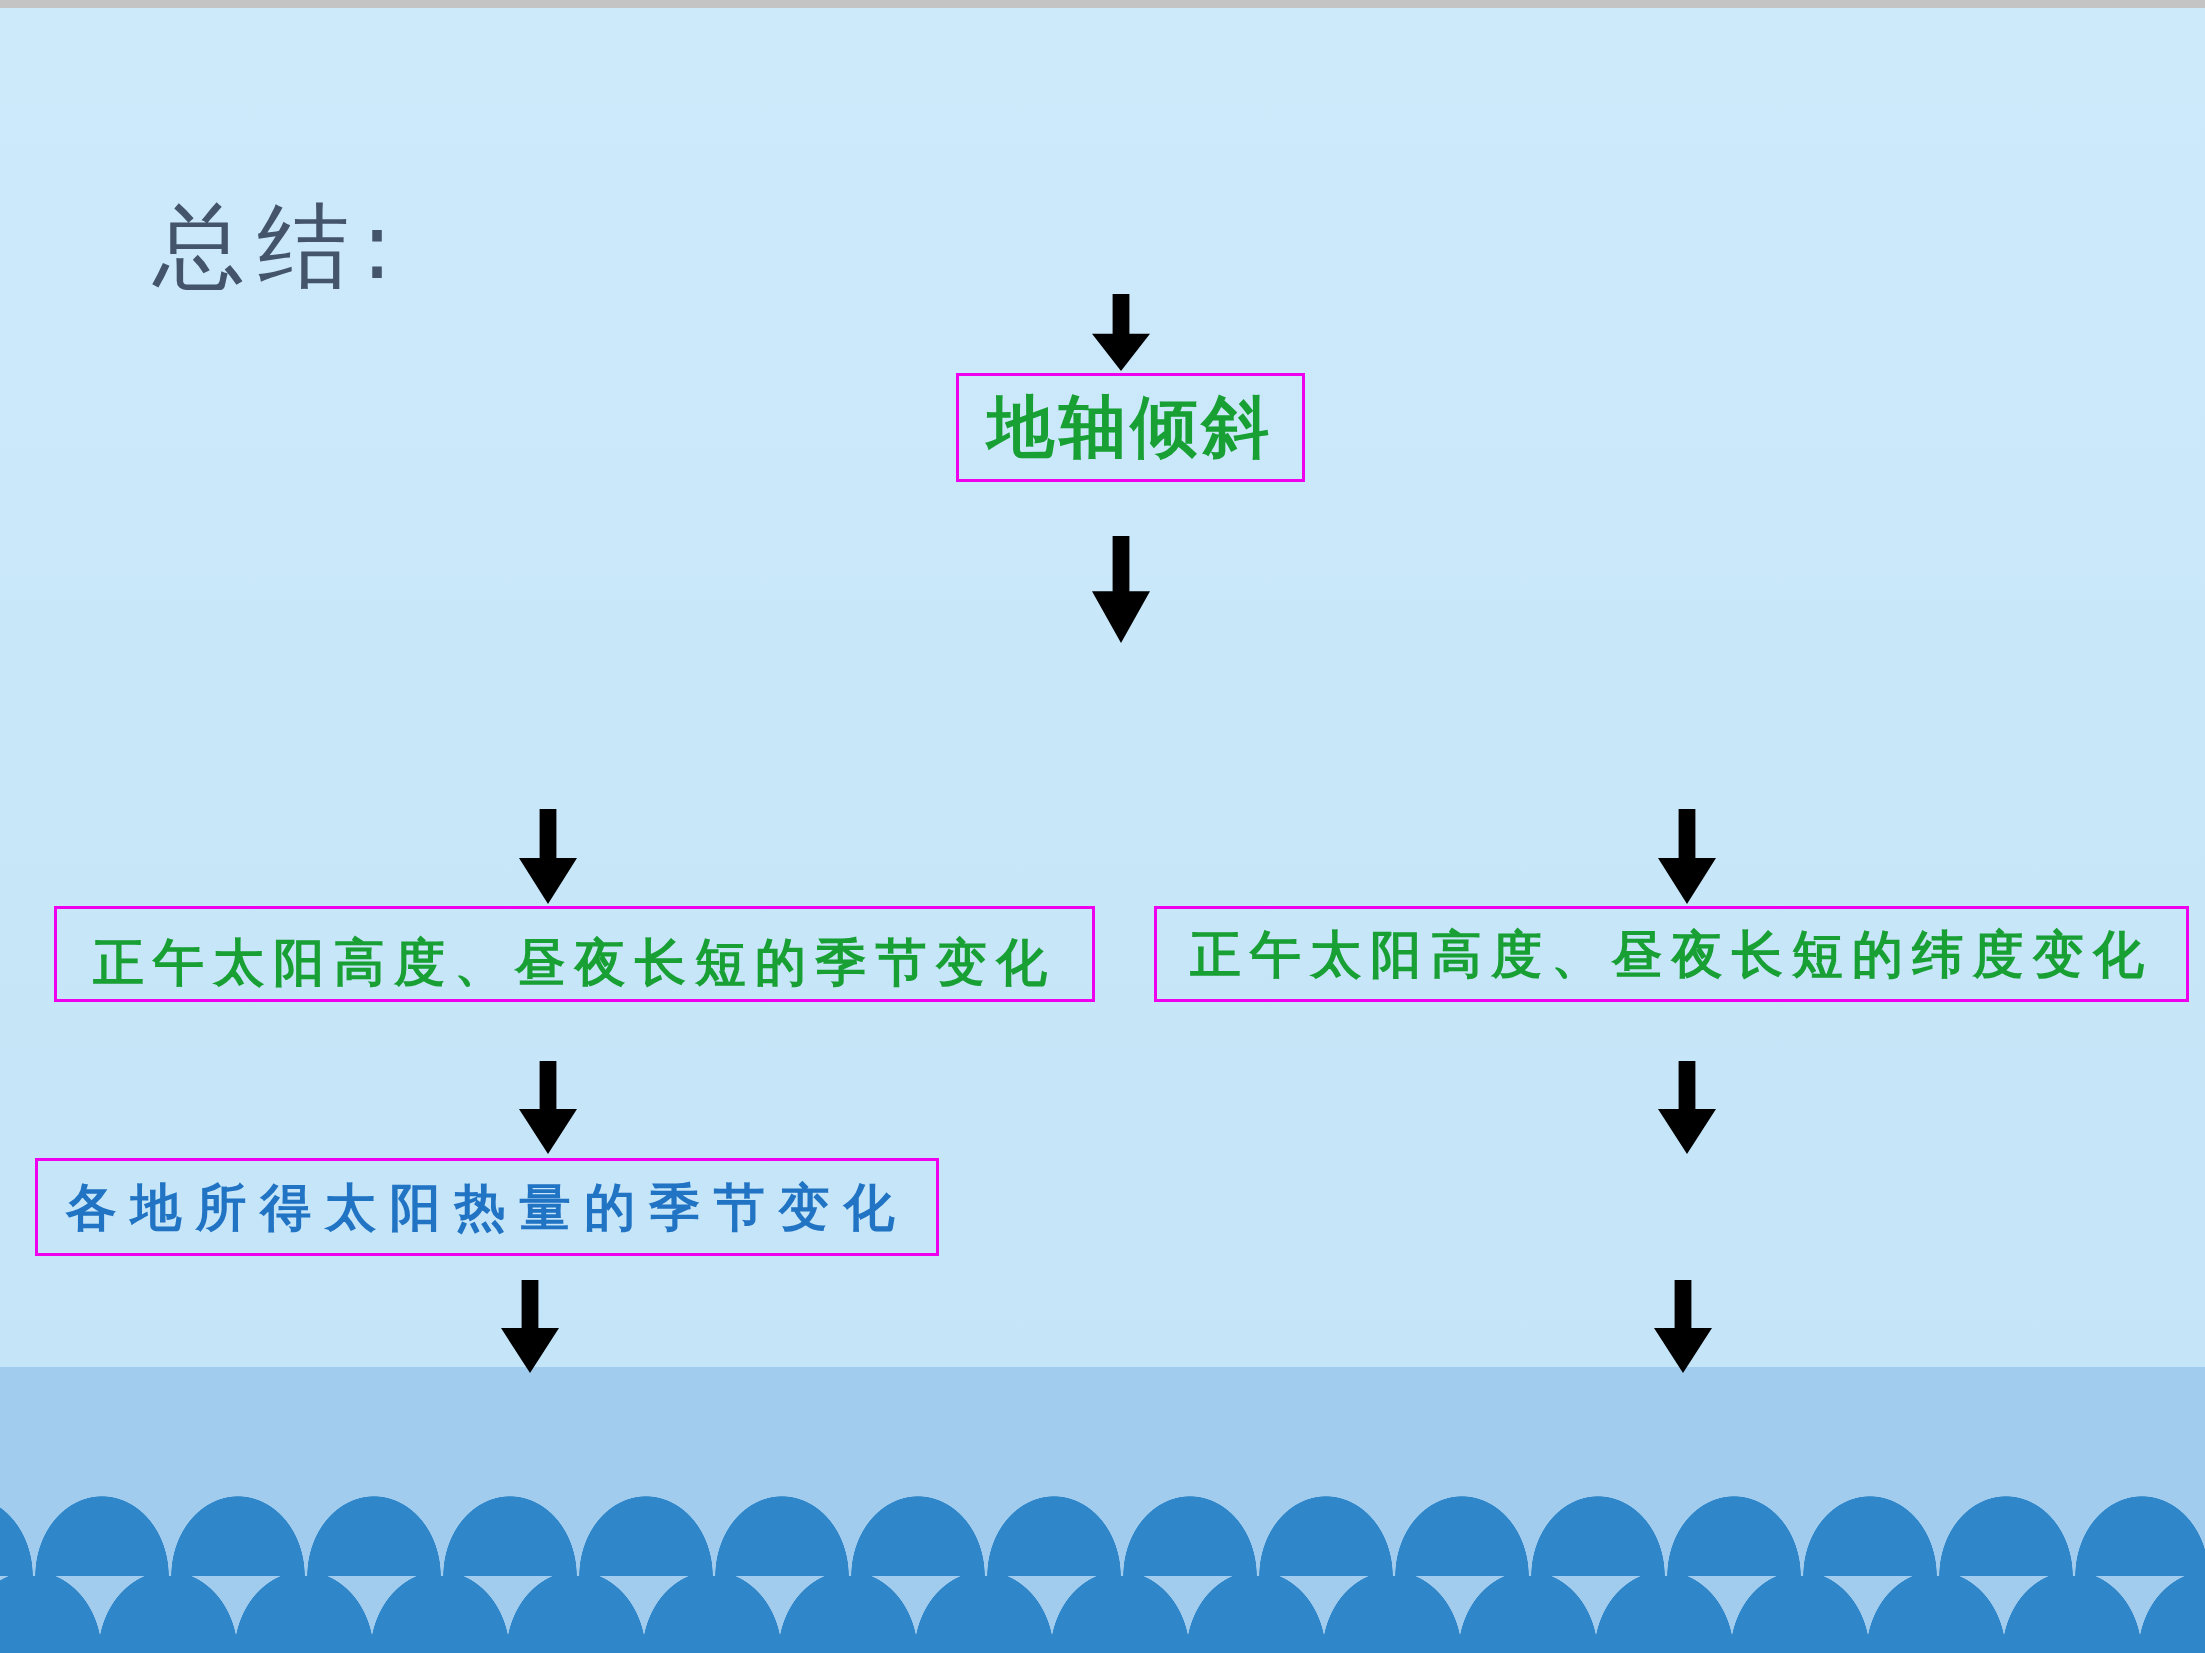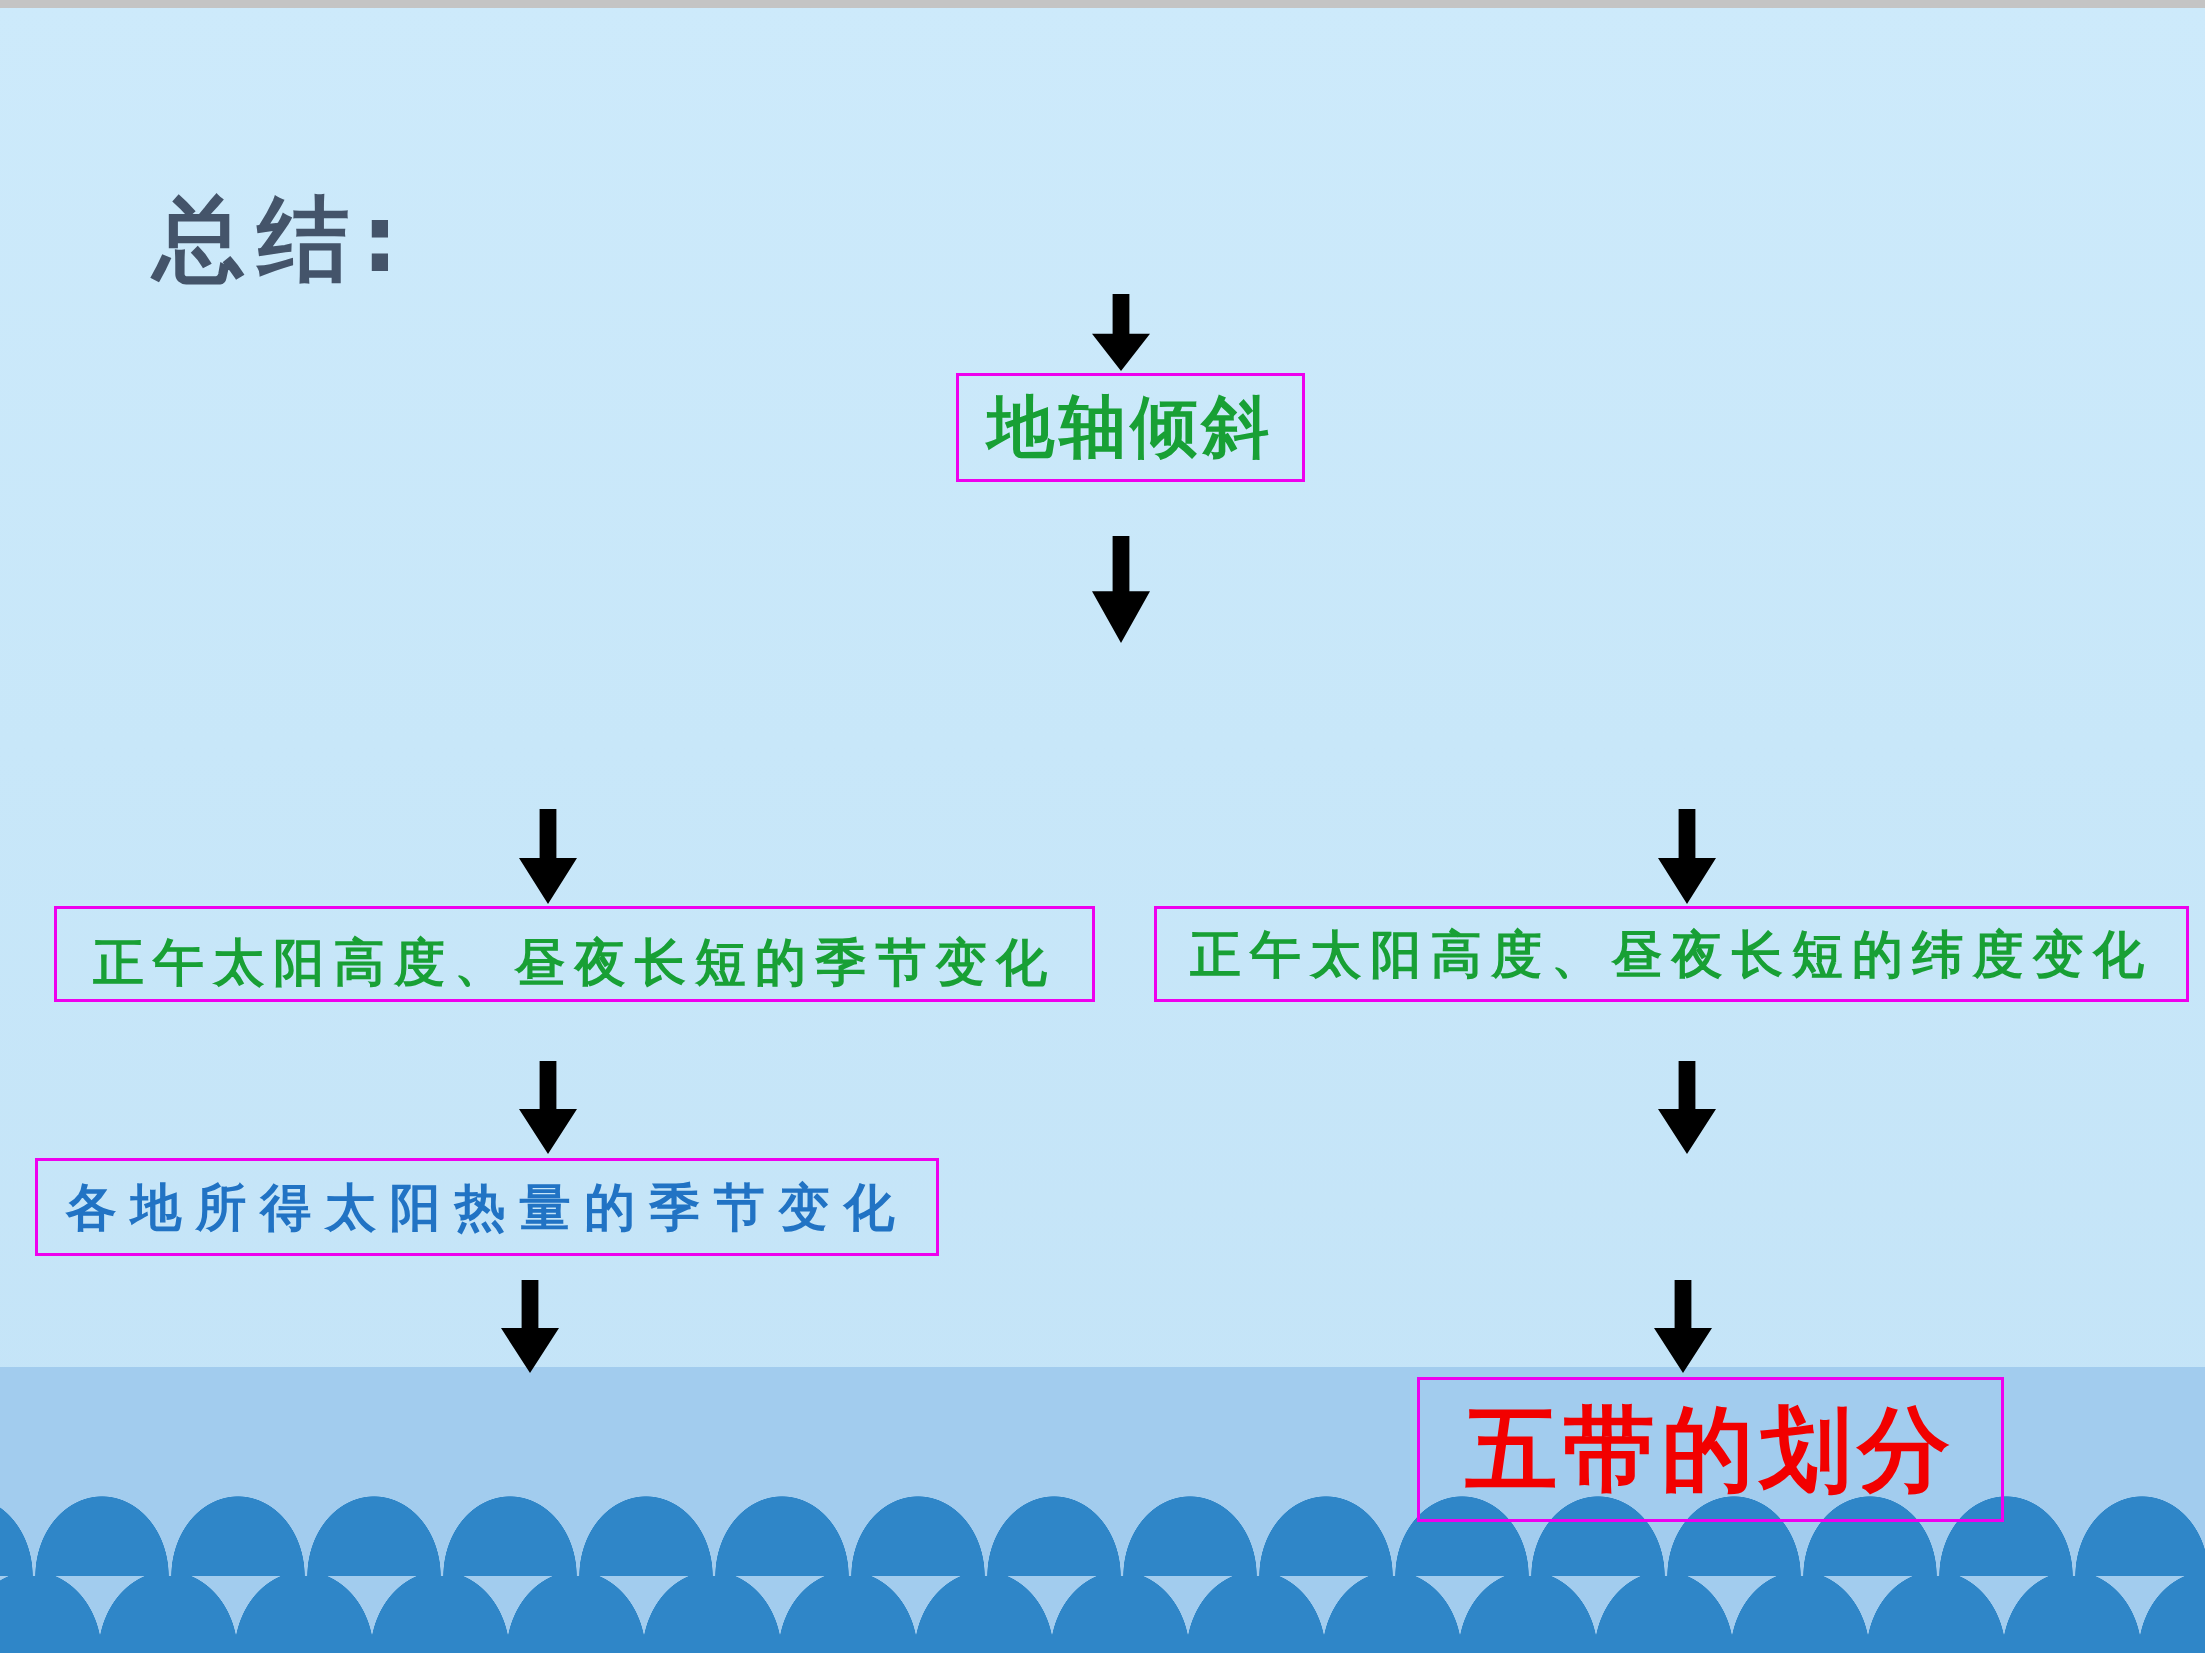--- a/index.html
+++ b/index.html
@@ -16,23 +16,23 @@
   .top-strip {
     position: absolute;
     left: 0; top: 0;
     width: 2205px; height: 7.7px;
     background: #c4c4c4;
     z-index: 6;
   }
 
   .slide-title {
     position: absolute;
-    left: 153px; top: 178px;
+    left: 153px; top: 185px;
     font-size: 92px;
-    font-weight: bold;
+    font-weight: normal;
     letter-spacing: 12.3px;
     color: #44546a;
     z-index: 5;
     white-space: nowrap;
   }
 
   .node {
     position: absolute;
     box-sizing: border-box;
     border: 3.1px solid #ee00ee;
@@ -140,23 +140,20 @@
   <div class="node node-noon-latitude">
     <span class="node-label" style="color: rgb(24, 160, 53);">正午太阳高度、昼夜长短的纬度变化</span>
   </div>
 
   <div class="node node-heat-seasonal">
     <span class="node-label" style="color: rgb(33, 115, 196);">各地所得太阳热量的季节变化</span>
   </div>
 
 
 
-  <div class="node node-five-zones">
-    <span class="node-label" style="color: rgb(242, 0, 0);">五带的划分</span>
-  </div>
 
   <svg class="arrow arrow-a" viewBox="0 0 76 120" preserveAspectRatio="none">
       <polygon points="27,0 49,0 49,62 76,62 38,120 0,62 27,62"></polygon>
     </svg>
   <svg class="arrow arrow-b" viewBox="0 0 76 120" preserveAspectRatio="none">
       <polygon points="27,0 49,0 49,62 76,62 38,120 0,62 27,62"></polygon>
     </svg>
   <svg class="arrow arrow-cl" viewBox="0 0 76 120" preserveAspectRatio="none">
       <polygon points="27,0 49,0 49,62 76,62 38,120 0,62 27,62"></polygon>
     </svg>

